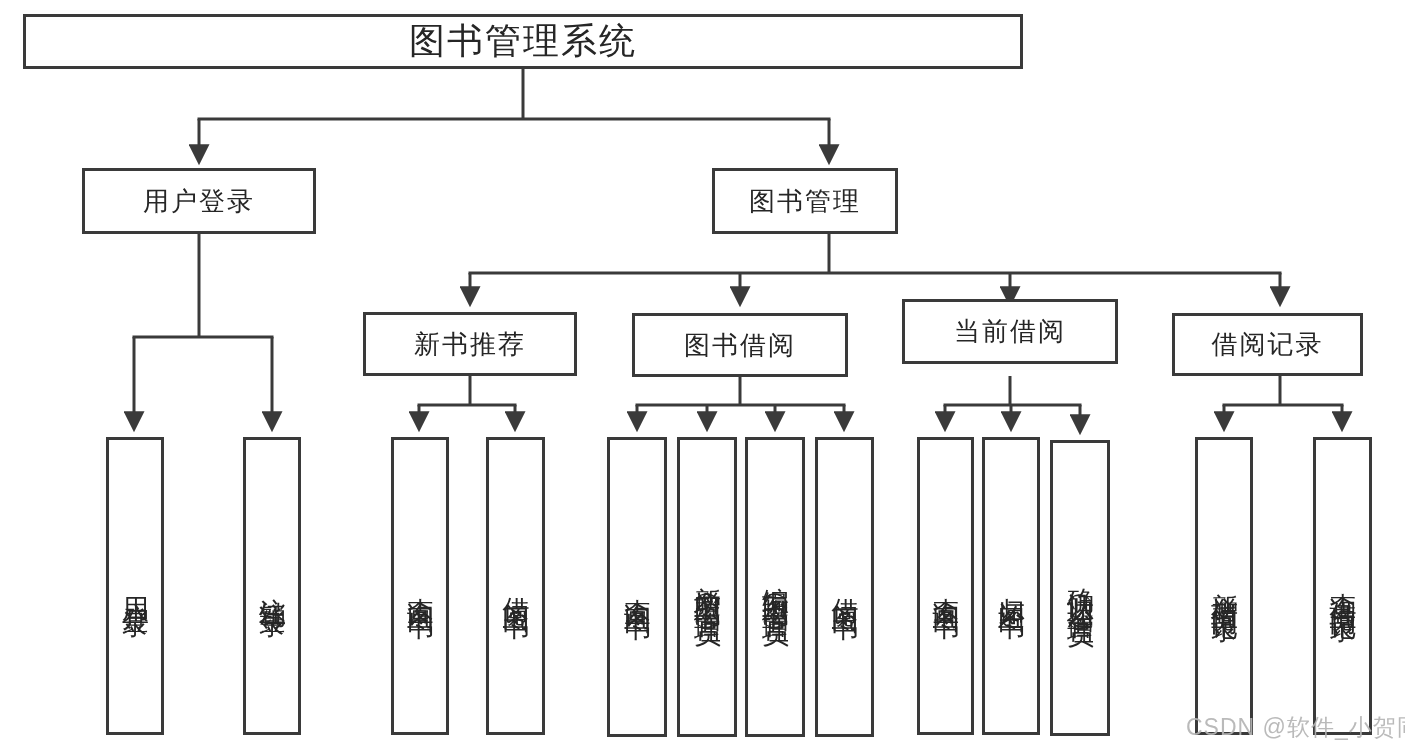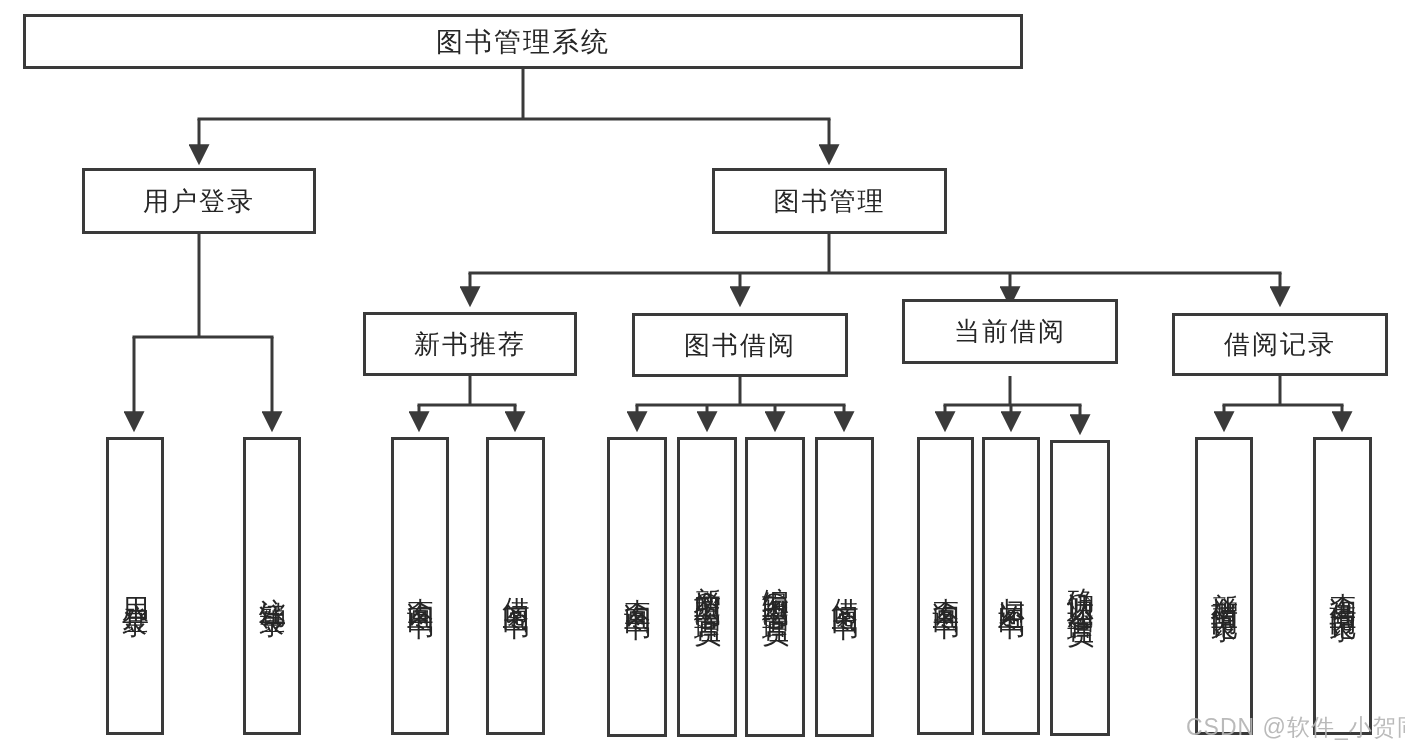--- a/index.html
+++ b/index.html
@@ -6,21 +6,21 @@
   body{width:1405px;height:747px;overflow:hidden;
        font-family:"Liberation Sans","DejaVu Sans",sans-serif;}
   #stage{position:relative;width:1405px;height:747px;background:var(--background,#fff);}
   svg#wires{position:absolute;left:0;top:0;z-index:1;}
   svg#wires line{stroke:var(--line,#3a3a3a);stroke-width:3;}
   svg#wires .ah{fill:var(--line,#3a3a3a);}
   .node{position:absolute;box-sizing:border-box;background:#fff;
         border:3px solid var(--line,#3a3a3a);z-index:2;
         display:flex;align-items:center;justify-content:center;}
   .hbox .lbl{font-size:26px;color:var(--text,#262626);letter-spacing:2px;white-space:nowrap;}
-  .root .lbl{font-size:27px;}
+  .root .lbl{font-size:36px;}
   .vbox .lbl{writing-mode:vertical-lr;text-orientation:mixed;
              font-size:27px;color:var(--text,#262626);letter-spacing:5px;line-height:1;}
   #watermark{position:absolute;left:1186px;top:712px;z-index:3;
              font-size:23px;color:var(--watermark,#b5b5b5);opacity:.92;
              white-space:nowrap;letter-spacing:1px;}
 </style>
 </head>
 <body>
 
 <div id="stage">
@@ -73,34 +73,34 @@
     <line x1="1342" y1="405" x2="1342" y2="428" marker-end="url(#ah)"></line>
   </svg>
 
   <div class="node hbox root" style="left:23px;top:14px;width:1000px;height:55px">
     <span class="lbl">图书管理系统</span>
   </div>
 
   <div class="node hbox" style="left:82px;top:168px;width:234px;height:66px">
     <span class="lbl">用户登录</span>
   </div>
-  <div class="node hbox" style="left:712px;top:168px;width:235px;height:66px">
+  <div class="node hbox" style="left:712px;top:168px;width:186px;height:66px">
     <span class="lbl">图书管理</span>
   </div>
 
   <div class="node hbox" style="left:632px;top:313px;width:216px;height:64px">
     <span class="lbl">图书借阅</span>
   </div>
   <div class="node hbox" style="left:363px;top:312px;width:214px;height:64px">
     <span class="lbl">新书推荐</span>
   </div>
   <div class="node hbox" style="left:902px;top:299px;width:216px;height:65px">
     <span class="lbl">当前借阅</span>
   </div>
-  <div class="node hbox" style="left:1172px;top:313px;width:216px;height:63px">
+  <div class="node hbox" style="left:1172px;top:313px;width:191px;height:63px">
     <span class="lbl">借阅记录</span>
   </div>
 
   <div class="node vbox" style="left:106px;top:437px;width:58px;height:298px">
     <span class="lbl">用户登录</span>
   </div>
   <div class="node vbox" style="left:243px;top:437px;width:58px;height:298px">
     <span class="lbl">注销登录</span>
   </div>
 

